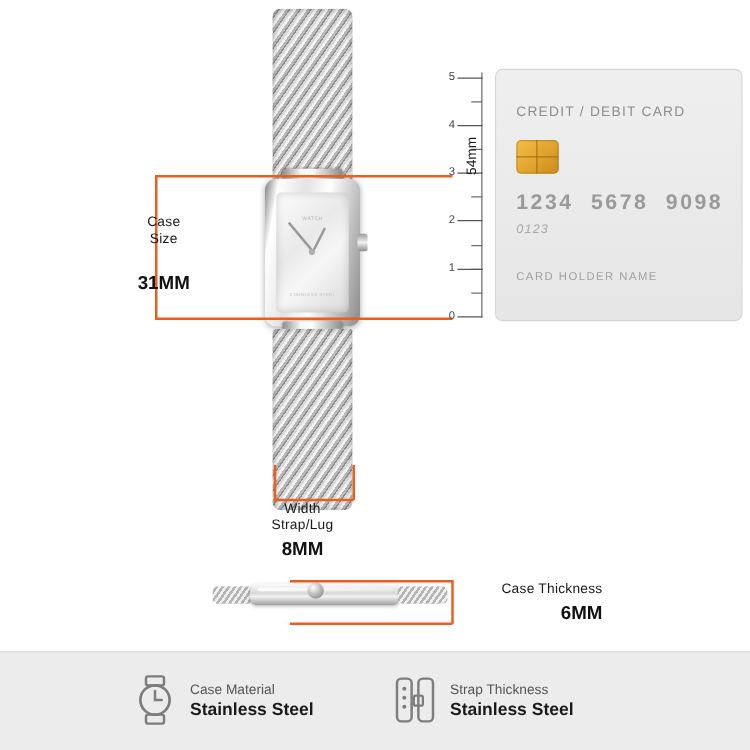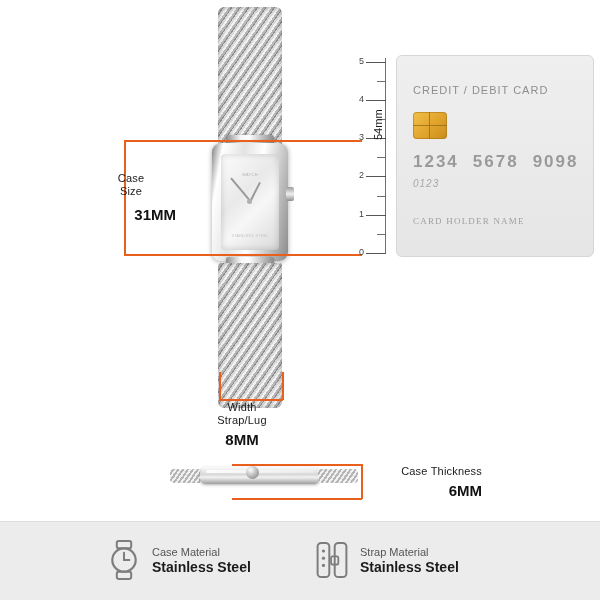--- a/index.html
+++ b/index.html
@@ -155,21 +155,21 @@
     position: absolute; left: 16px; top: 96px;
     font-size: 17px; letter-spacing: 2px; color: #9a9a9a; font-weight: bold; text-align: right;
   }
   #card-number span { margin-right: 14px; }
   #card-valid {
     position: absolute; left: 16px; top: 122px;
     font-size: 10px; letter-spacing: 1px; color: #a8a8a8; font-style: italic;
   }
   #card-holder {
     position: absolute; left: 16px; top: 160px;
-    font-size: 9px; letter-spacing: 1.2px; color: #a0a0a0; font-family: Liberation Serif, serif;
+    font-size: 9px; letter-spacing: 1.2px; color: #a0a0a0;
   }
   #card-height-label {
     position: absolute;
     left: 372px; top: 140px;
     font-size: 11px;
     color: #1a1a1a;
     transform: rotate(-90deg);
     transform-origin: left top;
     white-space: nowrap;
   }
@@ -257,21 +257,21 @@
   </div>
 
   <div>
     <div class="dim-line dim-h" style="left:124px; top:140px; width:238px;"></div>
     <div class="dim-line dim-h" style="left:124px; top:254px; width:238px;"></div>
     <div class="dim-line dim-v" style="left:124px; top:140px; height:115px;"></div>
 
     <div id="case-size-text">
       <div class="label">Case</div>
       <div class="label">Size</div>
-      <div class="value" style="margin-top:8px;text-align:right;">31MM</div>
+      <div class="value" style="margin-top:20px;">31MM</div>
     </div>
   </div>
 
   <div id="ruler">
     <div id="ruler-bar"></div>
 
     <div class="tick major" style="top:195px;"></div>
     <div class="tick-num" style="top:195px;">0</div>
     <div class="tick minor" style="top:176px;"></div>
     <div class="tick minor" style="top:157px;"></div>
@@ -356,20 +356,20 @@
     <div class="material-item" id="material-strap">
       <svg class="mat-icon" viewBox="0 0 40 44">
         <rect x="4" y="3" width="13" height="38" rx="4" fill="none" stroke="#7d7d7d" stroke-width="2.2"></rect>
         <rect x="23" y="3" width="13" height="38" rx="4" fill="none" stroke="#7d7d7d" stroke-width="2.2"></rect>
         <circle cx="10.5" cy="12" r="1.8" fill="#7d7d7d"></circle>
         <circle cx="10.5" cy="20" r="1.8" fill="#7d7d7d"></circle>
         <circle cx="10.5" cy="28" r="1.8" fill="#7d7d7d"></circle>
         <rect x="19" y="18" width="8" height="9" rx="1.5" fill="none" stroke="#7d7d7d" stroke-width="2"></rect>
       </svg>
       <div class="material-texts">
-        <div class="material-label">Strap Material</div>
+        <div class="material-label">Strap Thickness</div>
         <div class="material-value">Stainless Steel</div>
       </div>
     </div>
 
   </div>
 
 </div>
 
 </body></html>

